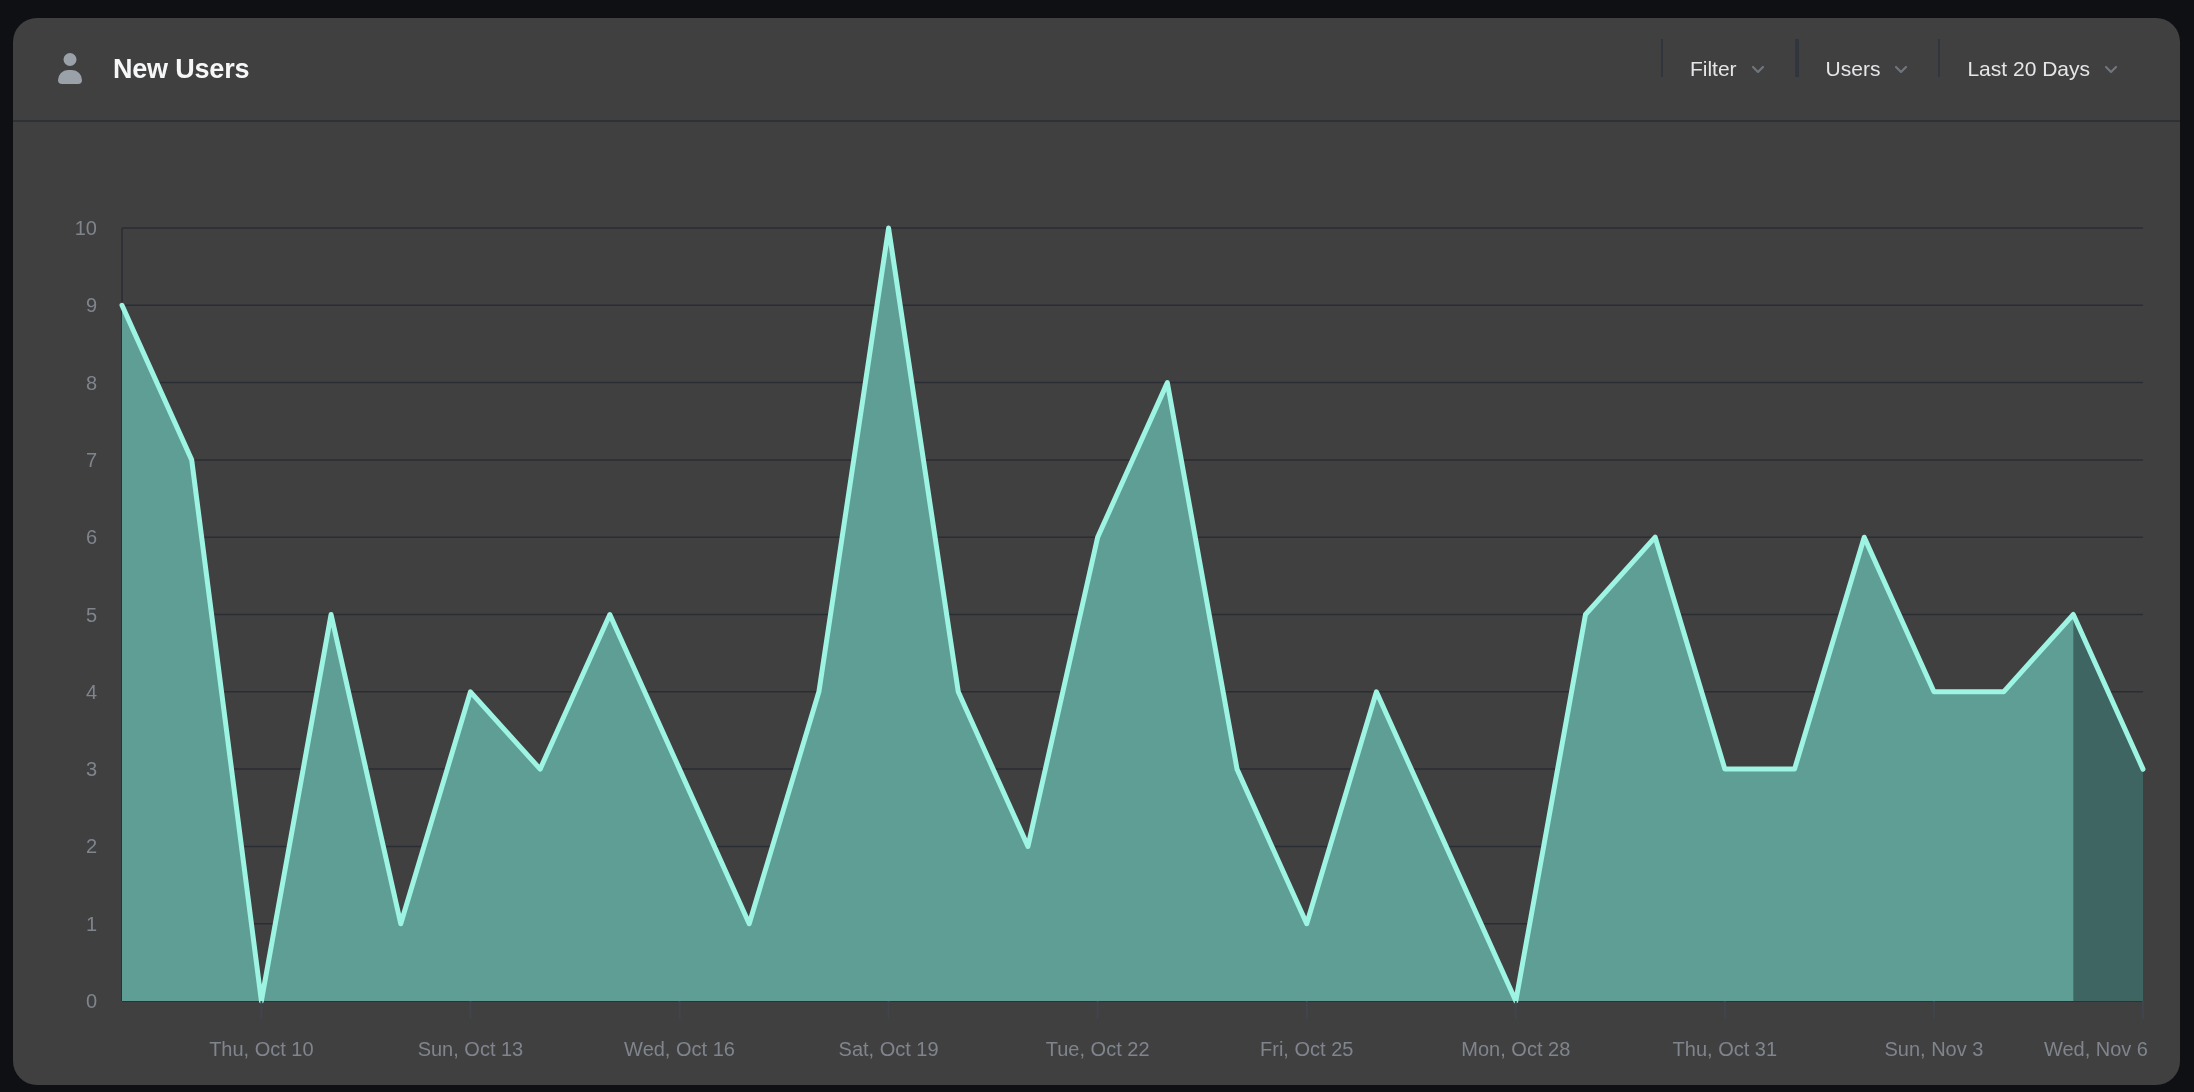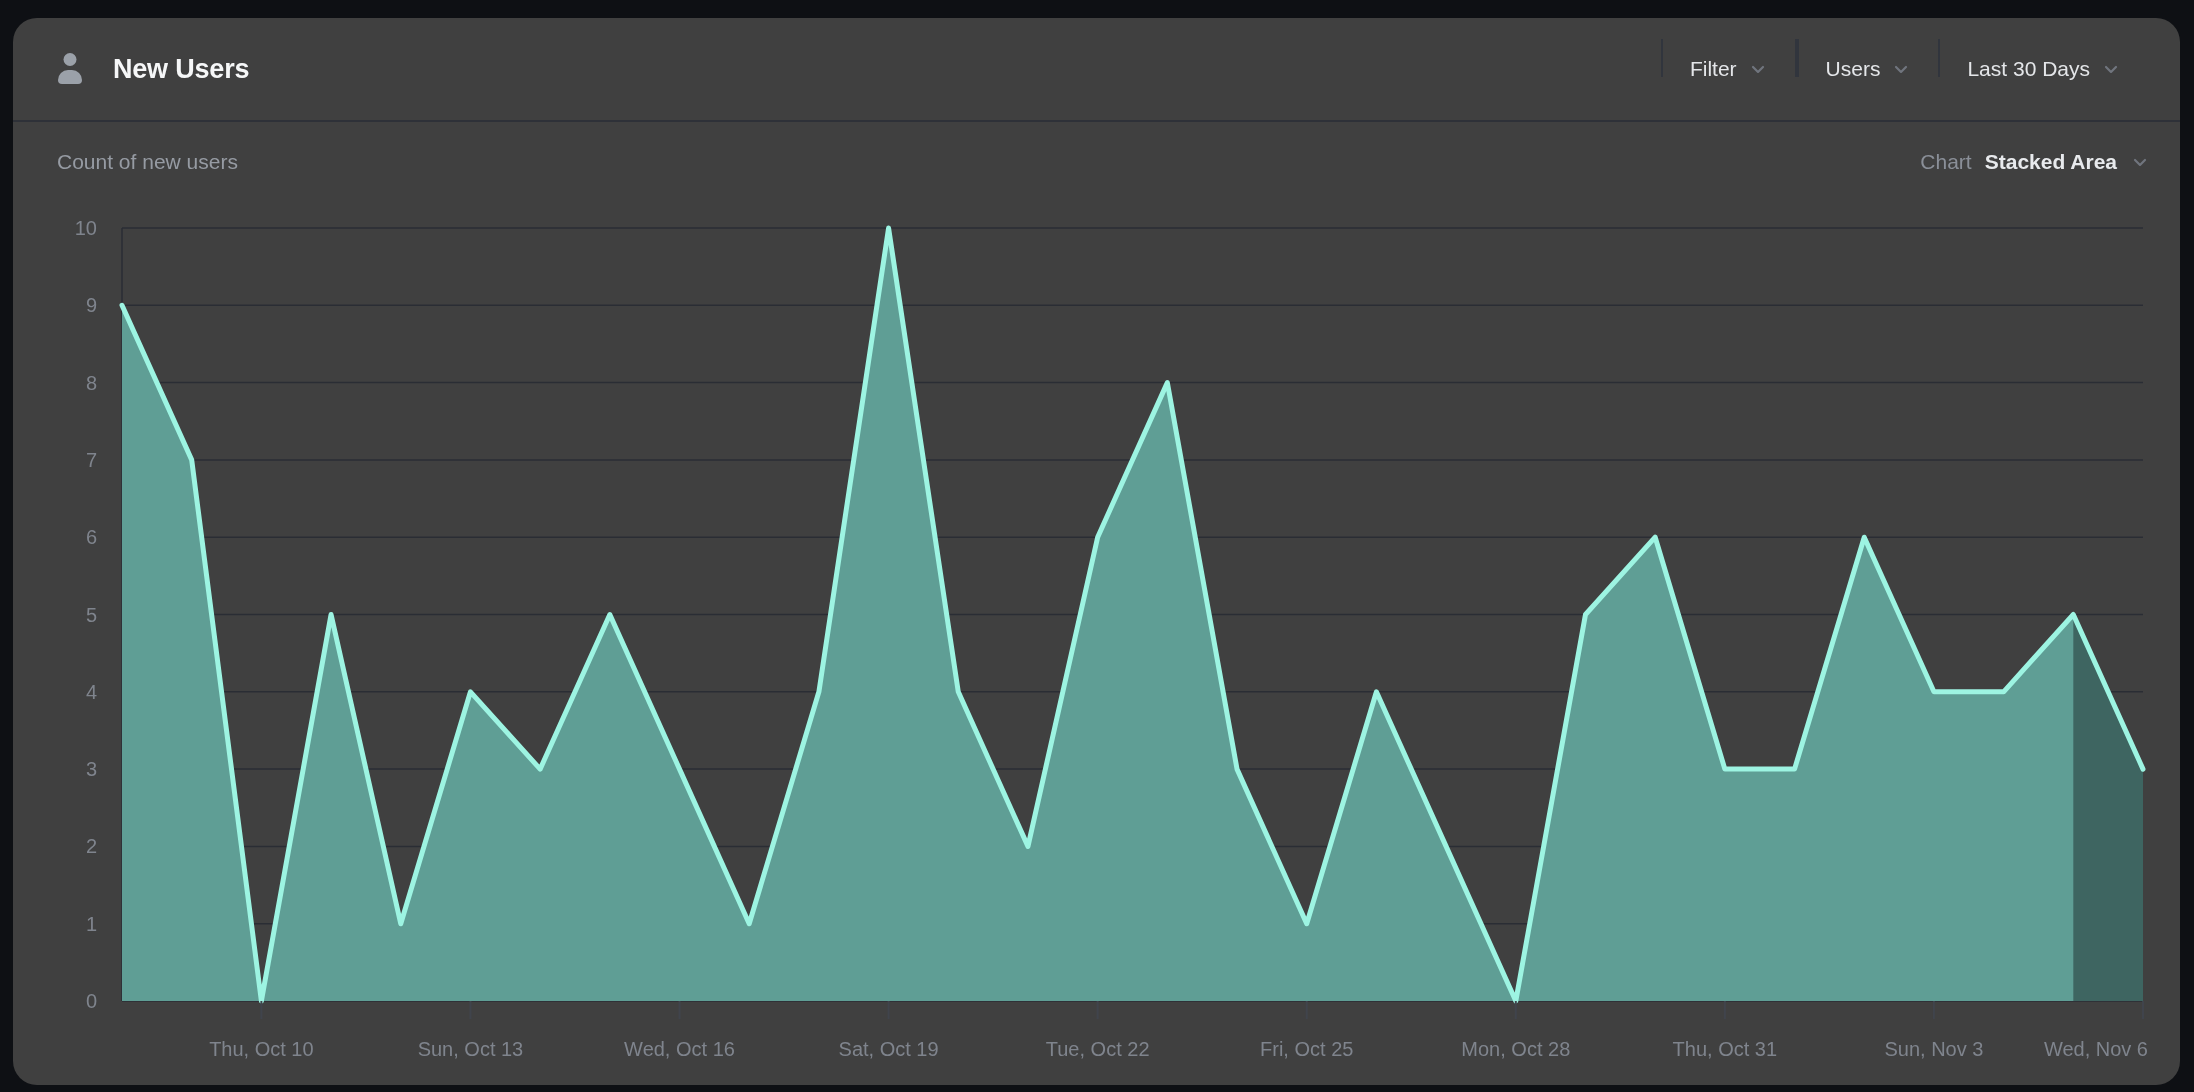--- a/index.html
+++ b/index.html
@@ -86,38 +86,28 @@
         <span class="vdiv"></span>
         <span class="vdiv"></span>
         <button class="control">
           <span>Users</span>
           <svg class="chev" width="20" height="20" viewBox="0 0 24 24">
               <path d="M6 9.5l6 6 6-6" stroke="#70757e" stroke-width="2.6" fill="none" stroke-linecap="round" stroke-linejoin="round"></path>
             </svg>
         </button>
         <span class="vdiv"></span>
         <button class="control">
-          <span>Last 30 Days</span>
+          <span>Last 20 Days</span>
           <svg class="chev" width="20" height="20" viewBox="0 0 24 24">
               <path d="M6 9.5l6 6 6-6" stroke="#70757e" stroke-width="2.6" fill="none" stroke-linecap="round" stroke-linejoin="round"></path>
             </svg>
         </button>
       </div>
     </header>
 
-    <div class="subheader">
-      <span class="metric-label">Count of new users</span>
-      <button class="chart-type">
-        <span class="muted">Chart</span>
-        <span class="value">Stacked Area</span>
-        <svg class="chev" width="20" height="20" viewBox="0 0 24 24">
-            <path d="M6 9.5l6 6 6-6" stroke="#70757e" stroke-width="2.6" fill="none" stroke-linecap="round" stroke-linejoin="round"></path>
-          </svg>
-      </button>
-    </div>
   </section>
 
   <svg id="chart-svg" viewBox="0 0 2194 1092" xmlns="http://www.w3.org/2000/svg">
       <line x1="122" y1="1001" x2="2143" y2="1001" stroke="#2a2d34" stroke-width="1.5"></line>
       <text x="97" y="1008" fill="#7f848d" font-size="20" text-anchor="end">0</text>
       <line x1="122" y1="923.7" x2="2143" y2="923.7" stroke="#2a2d34" stroke-width="1.5"></line>
       <text x="97" y="930.7" fill="#7f848d" font-size="20" text-anchor="end">1</text>
       <line x1="122" y1="846.4" x2="2143" y2="846.4" stroke="#2a2d34" stroke-width="1.5"></line>
       <text x="97" y="853.4" fill="#7f848d" font-size="20" text-anchor="end">2</text>
       <line x1="122" y1="769.1" x2="2143" y2="769.1" stroke="#2a2d34" stroke-width="1.5"></line>

